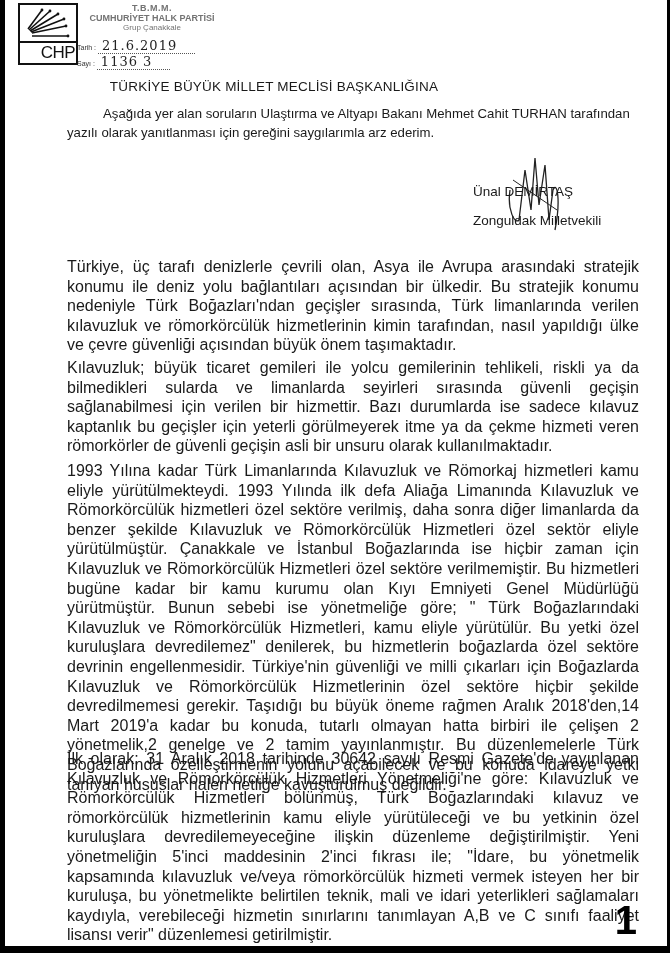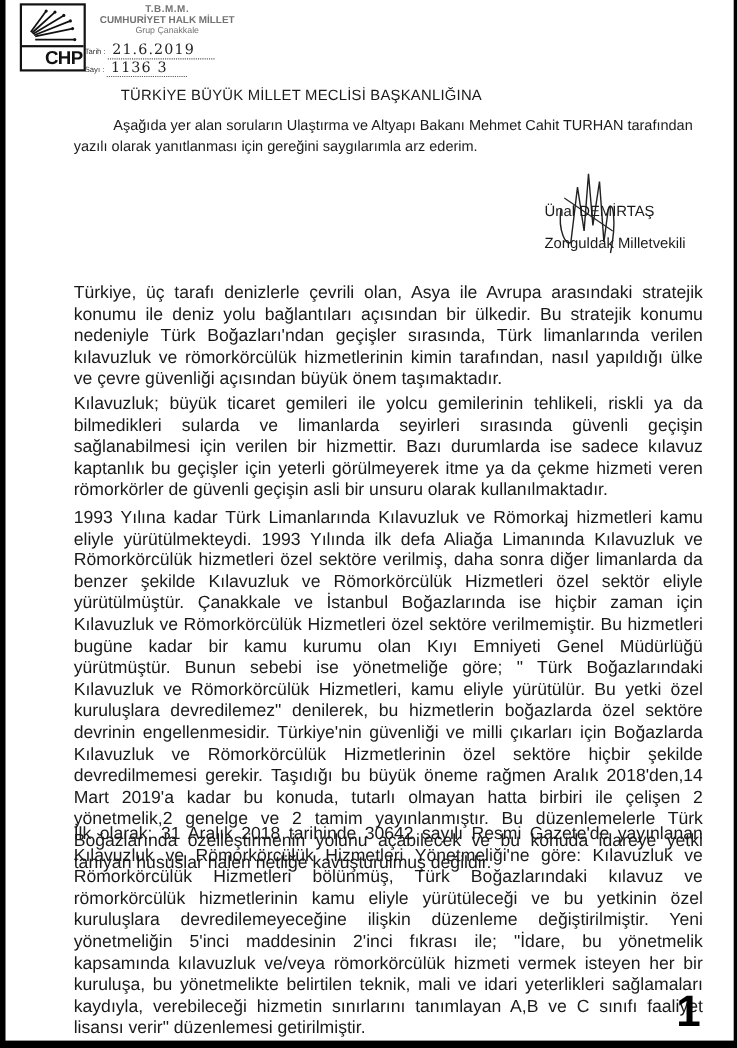--- a/index.html
+++ b/index.html
@@ -1,33 +1,33 @@
 <!DOCTYPE html>
 <html><head>
   <meta charset="utf-8">
   <style>
     html, body { margin: 0; padding: 0; background: #000; }
     body { width: 670px; height: 953px; position: relative; overflow: hidden; font-family: "Liberation Sans", sans-serif; color: #1a1a1a; }
     .page { position: absolute; left: 5px; top: 0; width: 662px; height: 946px; background: #fff; }
     
     .logo-box { position: absolute; left: 13px; top: 3px; width: 56px; height: 58px; border: 2px solid #111; background: #fff; }
     .logo-rays { position: absolute; left: 0; top: 0; width: 56px; height: 36px; border-bottom: 2px solid #111; }
-    .logo-text { position: absolute; left: 0; top: 38px; width: 76px; text-align: center; font-weight: bold; font-size: 17px; letter-spacing: -0.5px; color: #111; font-family: "Liberation Sans", sans-serif; }
+    .logo-text { position: absolute; left: 0; top: 38px; width: 76px; text-align: center; font-weight: normal; font-size: 17px; letter-spacing: -0.5px; color: #111; font-family: "Liberation Sans", sans-serif; }
     .org { position: absolute; left: 72px; top: 3px; width: 150px; text-align: center; color: #737373; }
     .org .tbmm { font-size: 9px; font-weight: bold; letter-spacing: 0.5px; }
     .org .party { font-size: 9px; font-weight: bold; }
     .org .group { font-size: 8px; }
     .field { position: absolute; left: 72px; font-size: 7px; color: #333; }
     .field .hand { font-family: "DejaVu Serif", serif; font-size: 13px; color: #222; letter-spacing: 1px; border-bottom: 1px dotted #555; padding: 0 18px 0 4px; }
     .f-date { top: 38px; }
     .f-no { top: 54px; }
 
     .title { position: absolute; left: 0; width: 538px; top: 79px; text-align: center; font-size: 13.5px; letter-spacing: 0.2px; }
     .intro { position: absolute; left: 62px; top: 104px; width: 570px; font-size: 13.2px; line-height: 19px; text-indent: 36px; }
-    .sign { position: absolute; left: 468px; top: 177px; font-size: 13.5px; line-height: 29px; margin-left: 22px; }
+    .sign { position: absolute; left: 468px; top: 177px; font-size: 13.5px; line-height: 29px; }
     .sig-scribble { position: absolute; left: 500px; top: 150px; width: 60px; height: 90px; }
 
     .p { position: absolute; left: 62px; width: 572px; font-size: 16px; line-height: 19.6px; text-align: justify; }
     .p1 { top: 257px; }
     .p2 { top: 358px; }
     .p3 { top: 461px; }
     .p4 { top: 749px; }
     .pagenum { position: absolute; right: 30px; top: 898px; font-size: 40px; font-weight: bold; color: #000; }
   </style>
 </head>
@@ -54,21 +54,21 @@
             <circle cx="46" cy="21" r="1.4"></circle>
             <circle cx="48" cy="31" r="1.4"></circle>
         </g>
       </svg>
     </div>
     <div class="logo-text">CHP</div>
   </div>
 
   <div class="org">
     <div class="tbmm">T.B.M.M.</div>
-    <div class="party">CUMHURİYET HALK MİLLET</div>
+    <div class="party">CUMHURİYET HALK PARTİSİ</div>
     <div class="group">Grup Çanakkale</div>
   </div>
 
   <div class="field f-date">
     <span>Tarih :</span>
     <span class="hand">21.6.2019</span>
   </div>
   <div class="field f-no">
     <span>Sayı :</span>
     <span class="hand">1136 3</span>

